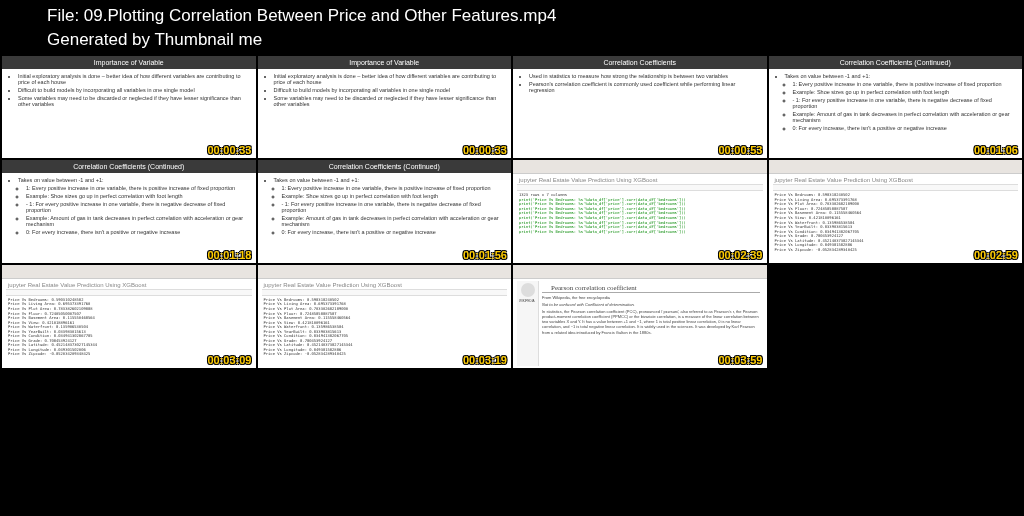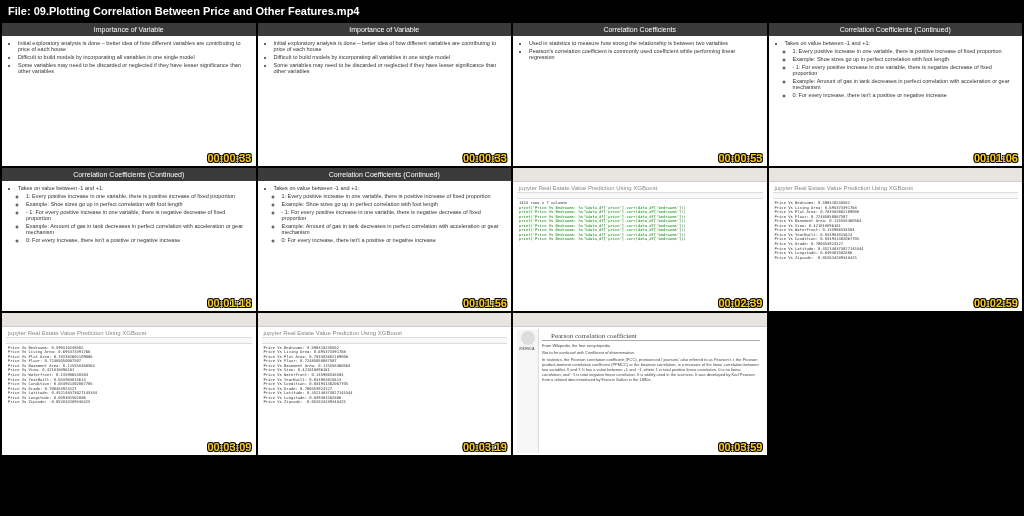--- a/index.html
+++ b/index.html
@@ -6,31 +6,32 @@
 body {
   width: 1024px;
   height: 516px;
   background: #000;
   font-family: Arial, sans-serif;
   overflow: hidden;
 }
 .header {
   padding: 4px 8px;
   color: #fff;
-  font-size: 11px;
+  font-size: 17px;
   line-height: 1.4;
-  font-weight: bold;
+  font-weight: normal;
+  margin-left: 39px;
 }
 .header .line { white-space: nowrap; }
 .grid {
   display: grid;
   grid-template-columns: repeat(4, 1fr);
   grid-template-rows: repeat(3, 1fr);
   gap: 2px;
-  height: 432px;
+  height: 312px;
   padding: 0 2px;
 }
 .thumb {
   background: #fff;
   position: relative;
   overflow: hidden;
   font-size: 5px;
 }
 .timestamp {
   position: absolute;
@@ -115,20 +116,21 @@
 .wiki-logo { width: 14px; height: 14px; background: #ddd; border-radius: 50%; margin: 0 auto 2px; }
 </style>
 </head>
 <body>
 
 <div class="header">
   <div class="line">
     <span>File:</span>
     <span>09.Plotting Correlation Between Price and Other Features.mp4</span>
   </div>
+  <div class="line">Generated by Thumbnail me</div>
 </div>
 
 <div class="grid">
 
   <div class="thumb">
     <div class="slide">
       <div class="slide-title">Importance of Variable</div>
       <div class="slide-body">
         <ul>
           <li>Initial exploratory analysis is done – better idea of how different variables are contributing to price of each house</li>

